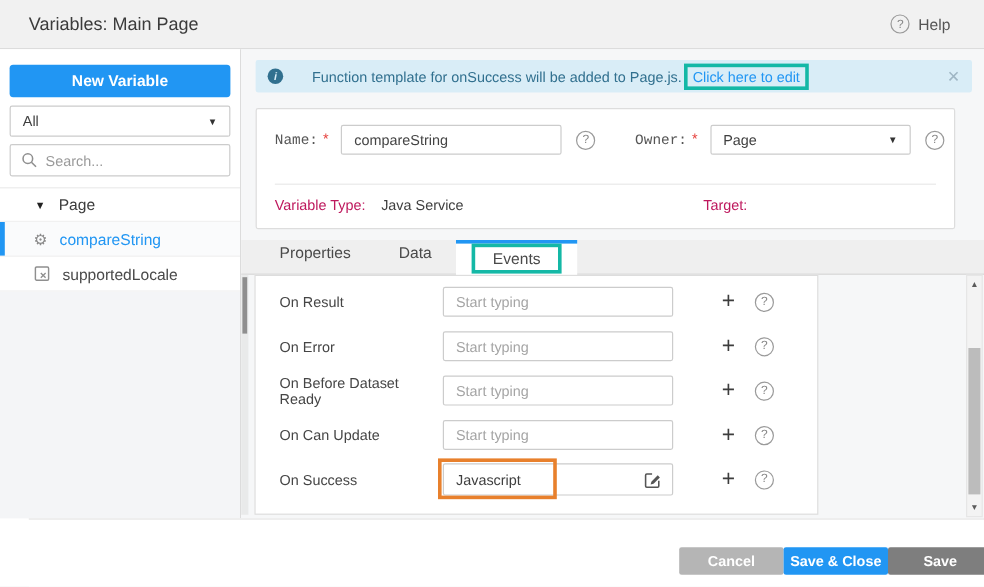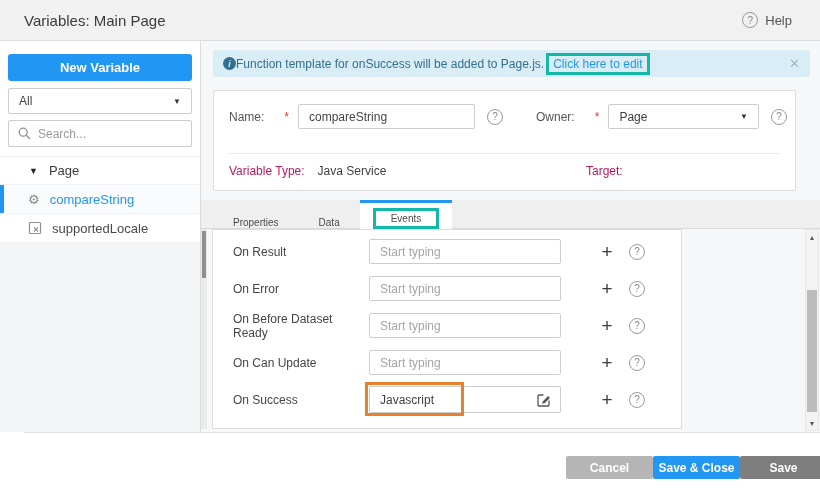--- a/index.html
+++ b/index.html
@@ -46,51 +46,51 @@
 
   
   .main { position:absolute; left:201px; top:41px; width:619px; height:391px; background:#f6f7f8; }
 
   .banner { position:absolute; left:12px; top:9px; width:597px; height:27px; background:#d9edf7;
             border-radius:2px; display:flex; align-items:center; padding:0 10px; box-sizing:border-box;
             font-size:12px; color:#31708f; }
   .info-icon { width:13px; height:13px; background:#31708f; color:#d9edf7; border-radius:50%;
                display:inline-flex; align-items:center; justify-content:center; font-size:9px;
                font-weight:bold; font-style:italic; flex:0 0 auto; }
-  .banner-msg { margin-left:0; white-space:nowrap; }
+  .banner-msg { margin-left:24px; white-space:nowrap; }
   .orange-box { border:3px solid #14b8a6; }
   .link-box { margin-left:2px; padding:1px 4px; }
   .banner-link { color:#2196f3; text-decoration:none; cursor:pointer; white-space:nowrap; }
   .banner-close { margin-left:auto; color:#9fb6c4; font-size:13px; cursor:pointer; }
 
   .formbox { position:absolute; left:12px; top:49px; width:583px; height:101px; background:#fff;
              border:1px solid #ddd; border-radius:2px; box-sizing:border-box; }
   .frow1 { position:absolute; left:15px; top:12px; right:8px; height:27px; display:flex;
            align-items:center; font-size:12px; color:#555; }
-  .flabel { display:inline-flex; gap:20px; }
+  .flabel { display:inline-flex; gap:3px;font-family:Liberation Mono, monospace; }
   .req { color:#e53935; font-style:normal; }
   .text-input { height:25px; border:1px solid #ccc; border-radius:2px; padding:0 10px;
                 font-size:12px; color:#444; font-family:inherit; box-sizing:border-box; background:#fff; }
   .text-input::placeholder { color:#a5a5a5; }
   .name-input { width:187px; margin-left:9px; }
   .fq { margin-left:12px; }
   .owner-label { margin-left:33px; }
   .owner-select { width:170px; margin-left:9px; height:25px; }
   .fdivider { position:absolute; left:15px; right:15px; top:62px; border-top:1px solid #e9e9e9; }
   .frow2 { position:absolute; left:15px; top:73px; right:8px; height:16px; font-size:12px; }
   .fgroup { position:absolute; top:0; display:flex; }
   .fgroup.g2 { left:357px; }
   .fkey { color:#be185d; }
   .fval { margin-left:13px; color:#3f3f3f; }
 
   
   .tabbar { position:absolute; left:0; top:159px; width:100%; height:29px; background:#efefef;
             border-bottom:1px solid #d8d8d8; box-sizing:border-box; display:flex; align-items:stretch;
             padding-left:12px; }
-  .tab { display:flex; align-items:flex-end; padding:0 20px; font-size:10px; color:#4a4a4a;
+  .tab { display:flex; align-items:flex-start; padding:0 20px; font-size:13px; color:#4a4a4a;
          cursor:pointer; border-top:3px solid transparent; }
   .tab.active { background:#fff; border-top:3px solid #2196f3; margin-bottom:-1px; z-index:2; padding:0 13px; }
   .tab-box { padding:2px 15px; }
 
   
   .events { position:absolute; left:11px; top:188px; width:470px; height:200px; background:#fff;
             border:1px solid #ddd; box-sizing:border-box; z-index:1; }
   .erow { display:flex; align-items:center; height:37px; padding-left:20px; position:relative; }
   .erow.first { margin-top:3px; }
   .elabel { width:136px; flex:0 0 auto; font-size:12px; color:#454545; }

